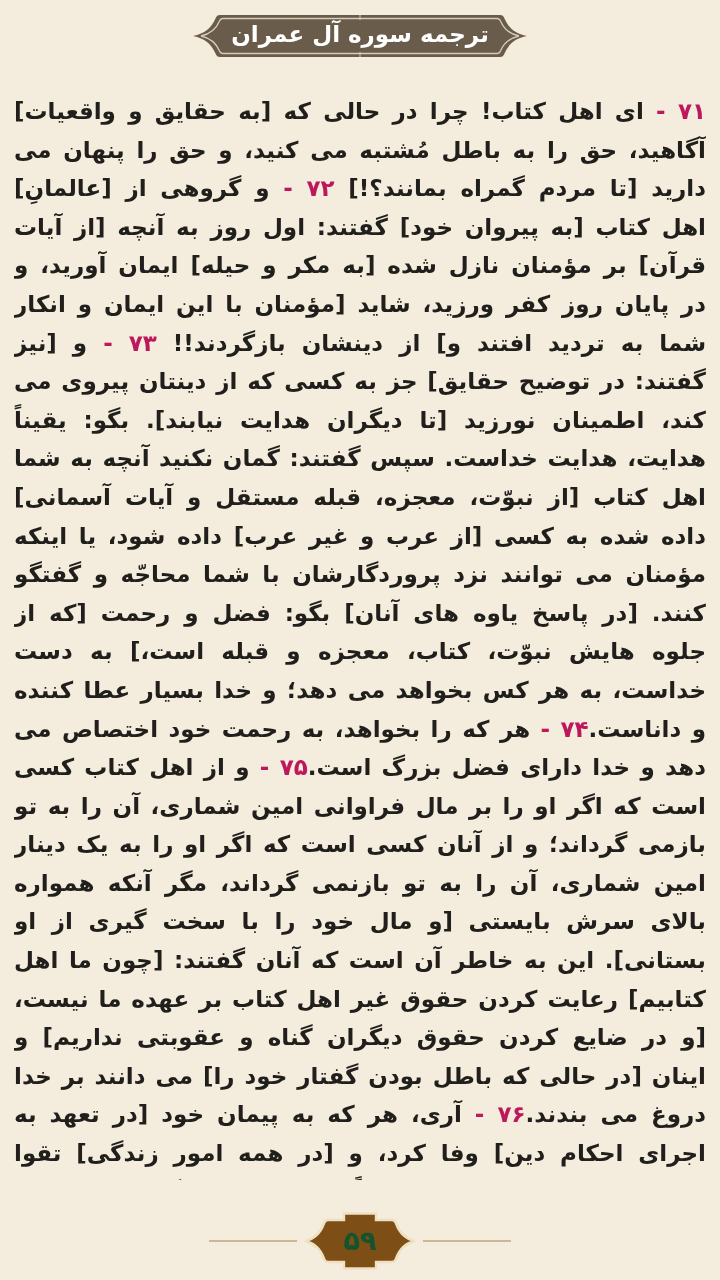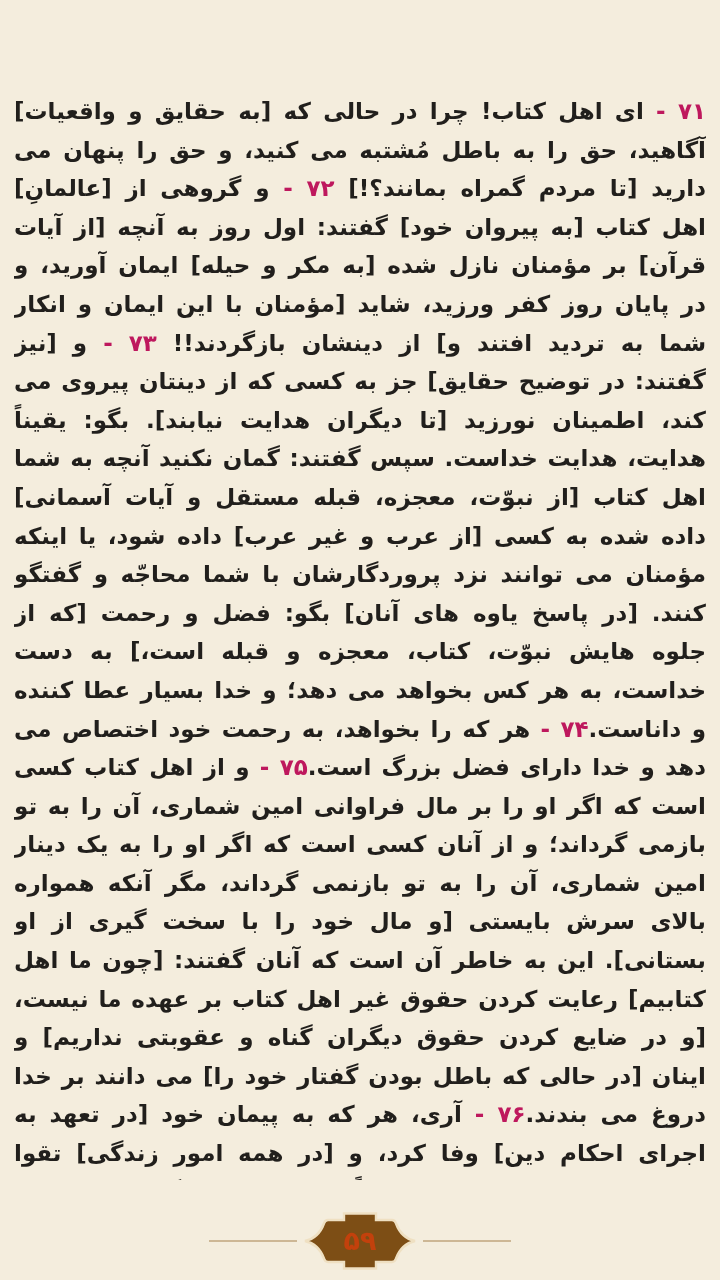--- a/index.html
+++ b/index.html
@@ -40,29 +40,40 @@
   .footer {
     position:absolute; top:1211px; left:0; right:0;
     display:flex; align-items:center; justify-content:center;
   }
   .divider { width:88px; height:2px; background:#cdb795; }
   .footer-badge { position:relative; width:116px; height:60px; margin:0 5px; }
   .footer-badge svg { position:absolute; left:0; top:0; }
   .page-num {
     position:absolute; inset:0;
     display:flex; align-items:center; justify-content:center;
-    color:#c2410c; font-size:27px; font-weight:bold;
+    color:#14532d; font-size:27px; font-weight:bold;
     padding-bottom:2px;
   }
 </style>
 </head>
 <body>
 
 <div class="page">
 
+  <div class="header">
+    <div class="cartouche">
+      <svg width="342" height="50" viewBox="0 0 342 50" aria-hidden="true">
+        <path d="M4 25 C 16 22.5, 22 17.5, 26.5 7.5 C 27.5 5 28.5 4 31 4 L 311 4 C 313.5 4 314.5 5 315.5 7.5 C 320 17.5 326 22.5 338 25 C 326 27.5 320 32.5 315.5 42.5 C 314.5 45 313.5 46 311 46 L 31 46 C 28.5 46 27.5 45 26.5 42.5 C 22 32.5 16 27.5 4 25 Z" fill="#6a5c4a"></path>
+        <path d="M12 25 C 21 23, 27 18.5, 30.5 10 C 31.3 8 32 7.5 34 7.5 L 308 7.5 C 310 7.5 310.7 8 311.5 10 C 315 18.5 321 23 330 25 C 321 27 315 31.5 311.5 40 C 310.7 42 310 42.5 308 42.5 L 34 42.5 C 32 42.5 31.3 42 30.5 40 C 27 31.5 21 27 12 25 Z" fill="none" stroke="#d6ccba" stroke-width="1.3"></path>
+        <line x1="171" y1="4" x2="171" y2="9" stroke="#d6ccba" stroke-width="1"></line>
+        <line x1="171" y1="41" x2="171" y2="46" stroke="#d6ccba" stroke-width="1"></line>
+      </svg>
+      <div class="header-title">ترجمه سوره آل عمران</div>
+    </div>
+  </div>
 
   <p class="body-text"><span class="verse-num">۷۱ - </span><span class="plain-text">ای اهل کتاب! چرا در حالی که [به حقایق و واقعیات] آگاهید، حق را به باطل مُشتبه می کنید، و حق را پنهان می دارید [تا مردم گمراه بمانند؟!] </span><span class="verse-num">۷۲ - </span><span class="plain-text">و گروهی از [عالمانِ] اهل کتاب [به پیروان خود] گفتند: اول روز به آنچه [از آیات قرآن] بر مؤمنان نازل شده [به مکر و حیله] ایمان آورید، و در پایان روز کفر ورزید، شاید [مؤمنان با این ایمان و انکار شما به تردید افتند و] از دینشان بازگردند!! </span><span class="verse-num">۷۳ - </span><span class="plain-text">و [نیز گفتند: در توضیح حقایق] جز به کسی که از دینتان پیروی می کند، اطمینان نورزید [تا دیگران هدایت نیابند]. بگو: یقیناً هدایت، هدایت خداست. سپس گفتند: گمان نکنید آنچه به شما اهل کتاب [از نبوّت، معجزه، قبله مستقل و آیات آسمانی] داده شده به کسی [از عرب و غیر عرب] داده شود، یا اینکه مؤمنان می توانند نزد پروردگارشان با شما محاجّه و گفتگو کنند. [در پاسخ یاوه های آنان] بگو: فضل و رحمت [که از جلوه هایش نبوّت، کتاب، معجزه و قبله است،] به دست خداست، به هر کس بخواهد می دهد؛ و خدا بسیار عطا کننده و داناست.</span><span class="verse-num">۷۴ - </span><span class="plain-text">هر که را بخواهد، به رحمت خود اختصاص می دهد و خدا دارای فضل بزرگ است.</span><span class="verse-num">۷۵ - </span><span class="plain-text">و از اهل کتاب کسی است که اگر او را بر مال فراوانی امین شماری، آن را به تو بازمی گرداند؛ و از آنان کسی است که اگر او را به یک دینار امین شماری، آن را به تو بازنمی گرداند، مگر آنکه همواره بالای سرش بایستی [و مال خود را با سخت گیری از او بستانی]. این به خاطر آن است که آنان گفتند: [چون ما اهل کتابیم] رعایت کردن حقوق غیر اهل کتاب بر عهده ما نیست، [و در ضایع کردن حقوق دیگران گناه و عقوبتی نداریم] و اینان [در حالی که باطل بودن گفتار خود را] می دانند بر خدا دروغ می بندند.</span><span class="verse-num">۷۶ - </span><span class="plain-text">آری، هر که به پیمان خود [در تعهد به اجرای احکام دین] وفا کرد، و [در همه امور زندگی] تقوا پیشه ساخت، [بداند که] یقیناً خدا تقوا پیشگان را دوست دارد.</span></p>
 
   <div class="footer">
     <div class="divider"></div>
     <div class="footer-badge">
       <svg width="116" height="60" viewBox="0 0 116 60" aria-hidden="true">
         <path d="M3 30 C 12 28, 18 23.5, 22 12.5 C 22.8 10 23.6 9 26 9 L 42 9 L 42 2.5 L 74 2.5 L 74 9 L 90 9 C 92.4 9 93.2 10 94 12.5 C 98 23.5 104 28 113 30 C 104 32 98 36.5 94 47.5 C 93.2 50 92.4 51 90 51 L 74 51 L 74 57.5 L 42 57.5 L 42 51 L 26 51 C 23.6 51 22.8 50 22 47.5 C 18 36.5 12 32 3 30 Z" fill="#7d4e15" stroke="#efe0c2" stroke-width="2.4"></path>
       </svg>
       <div class="page-num">۵۹</div>

